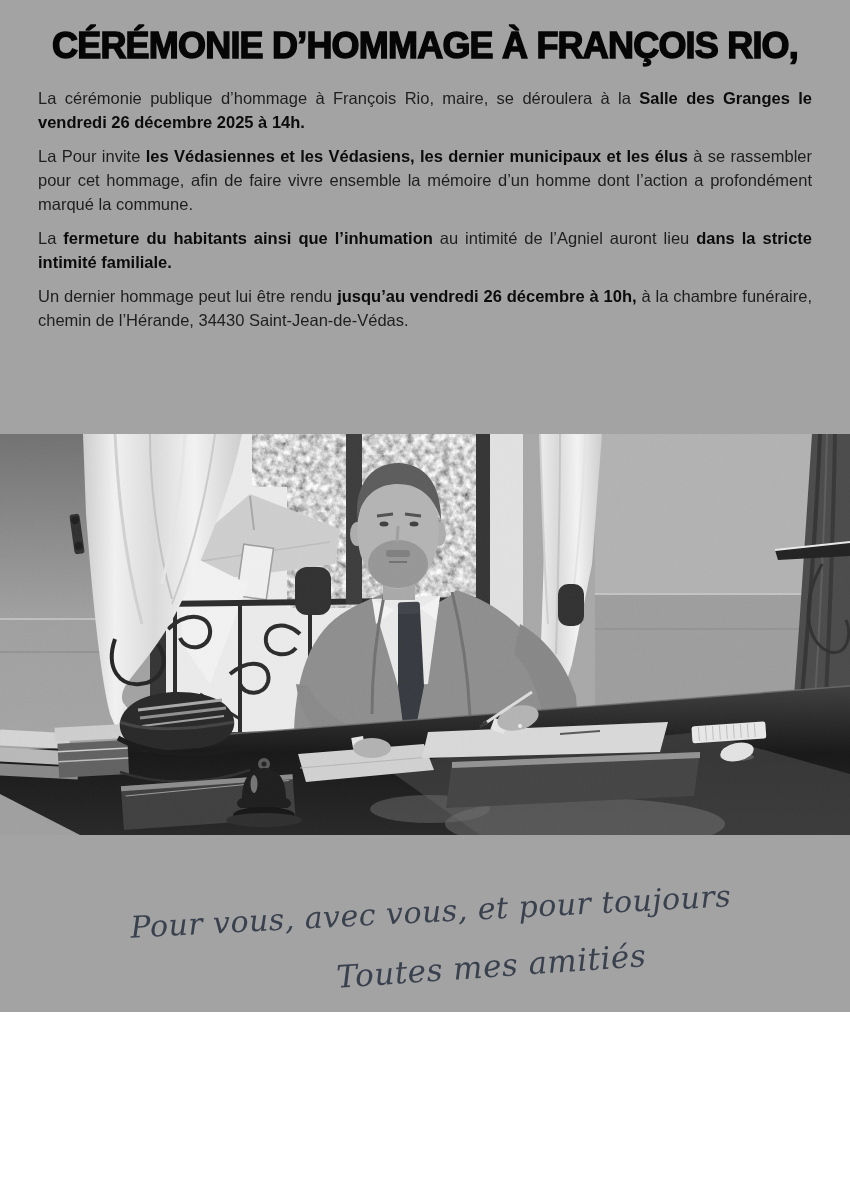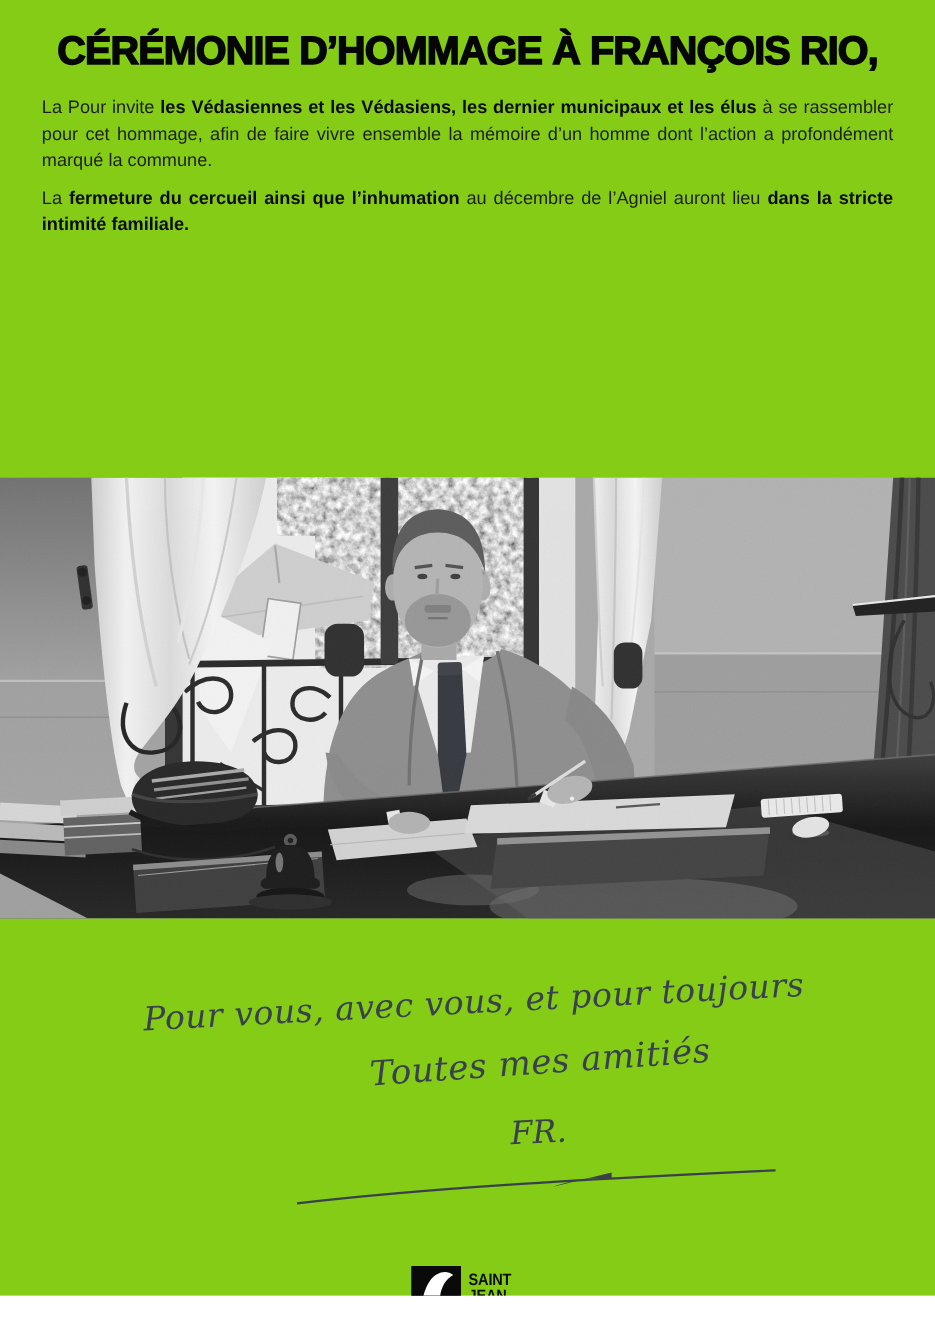--- a/index.html
+++ b/index.html
@@ -1,16 +1,16 @@
 <!DOCTYPE html>
 <html><head>
 <meta charset="utf-8">
 <style>
   html,body{margin:0;padding:0;background:#ffffff;}
-  .page{position:relative;width:850px;height:1178px;background:#84cc16;overflow:hidden;
+  .page{position:relative;width:850px;height:1012px;background:#a3a3a3;overflow:hidden;
         font-family:"Liberation Sans",sans-serif;color:#1c1c1c;}
   .content{padding:24px 38px 0 38px;}
   .title{font-weight:700;font-size:36px;line-height:44px;text-align:center;
          letter-spacing:-0.8px;color:#060606;-webkit-text-stroke:1.4px #060606;
          margin:0 0 18px 0;}
   p.body{margin:0 0 10px 0;font-size:16.5px;line-height:24px;text-align:justify;color:#1e1e1e;}
   p.body strong{font-weight:700;color:#0c0c0c;}
   .photo-wrap{position:absolute;left:0;top:434px;width:850px;height:401px;}
   .sig{position:absolute;font-family:"DejaVu Serif",serif;font-style:italic;
        color:#3a414e;white-space:nowrap;}
@@ -28,26 +28,28 @@
 </head>
 <body>
 
 <div class="page">
 
   <div class="content">
     <div class="title">
       <div>CÉRÉMONIE D’HOMMAGE À FRANÇOIS RIO,</div>
     </div>
 
+    <p class="body"><span>La cérémonie publique d’hommage à François Rio, maire, se déroulera à la </span><strong>Salle des Granges le vendredi 26 décembre 2025 à 14h.</strong></p>
 
 
     <p class="body"><span>La Pour invite </span><strong>les Védasiennes et les Védasiens, les dernier municipaux et les élus</strong><span> à se rassembler pour cet hommage, afin de faire vivre ensemble la mémoire d’un homme dont l’action a profondément marqué la commune.</span></p>
 
-    <p class="body"><span>La </span><strong>fermeture du cercueil ainsi que l’inhumation</strong><span> au décembre de l’Agniel auront lieu </span><strong>dans la stricte intimité familiale.</strong></p>
-
+    <p class="body"><span>La </span><strong>fermeture du habitants ainsi que l’inhumation</strong><span> au intimité de l’Agniel auront lieu </span><strong>dans la stricte intimité familiale.</strong></p>
+
+    <p class="body"><span>Un dernier hommage peut lui être rendu </span><strong>jusqu’au vendredi 26 décembre à 10h,</strong><span> à la chambre funéraire, chemin de l’Hérande, 34430 Saint-Jean-de-Védas.</span></p>
   </div>
 
   <div class="photo-wrap">
     <svg width="850" height="401" viewBox="0 0 850 401">
       <defs>
         <linearGradient id="wallL" x1="0" y1="0" x2="0" y2="1">
           <stop offset="0" stop-color="#6f6f6f"></stop>
             <stop offset="0.45" stop-color="#9f9f9f"></stop>
             <stop offset="1" stop-color="#a8a8a8"></stop>
         </linearGradient>

